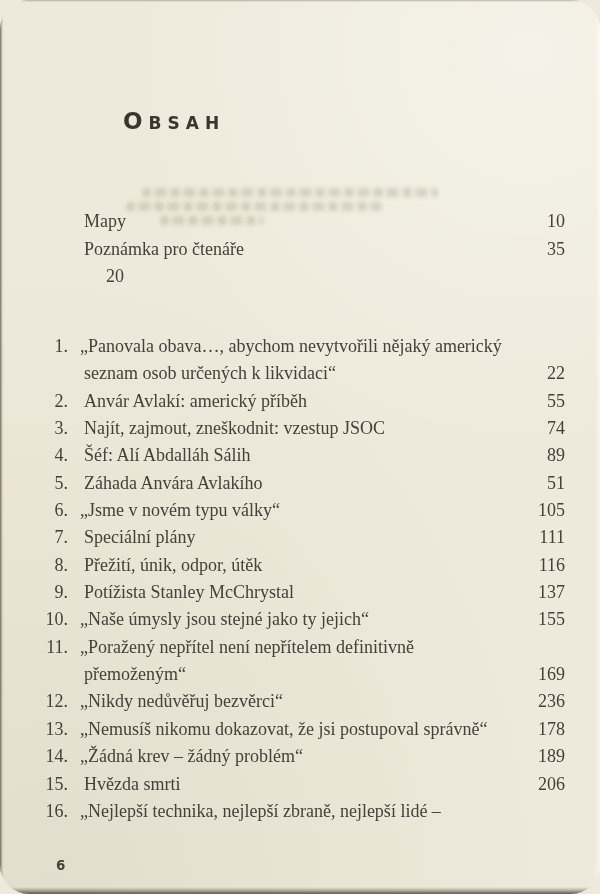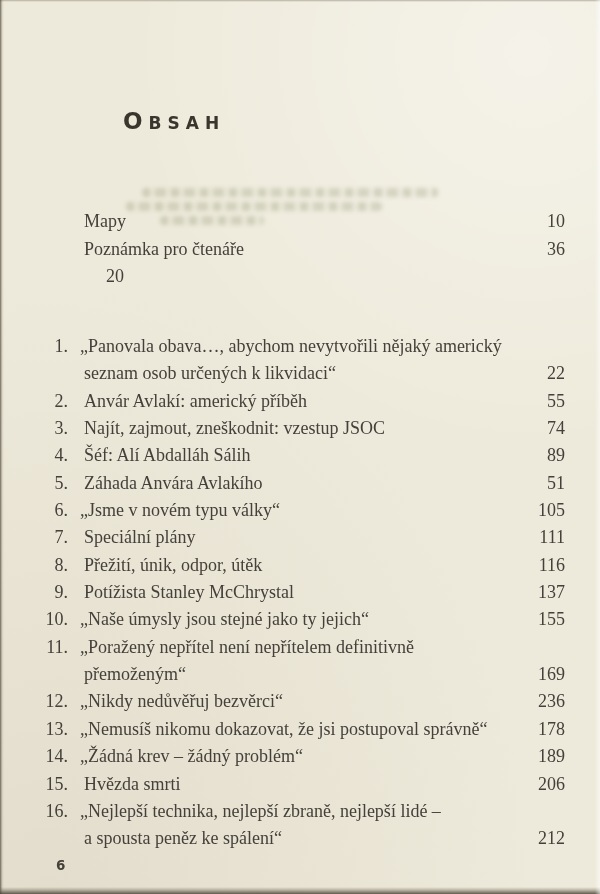--- a/index.html
+++ b/index.html
@@ -9,20 +9,21 @@
     position:relative;
     width:600px;height:894px;
     background:
       radial-gradient(120% 80% at 88% 6%, rgba(255,255,255,0.40), rgba(255,255,255,0) 55%),
       radial-gradient(150% 130% at 8% 102%, rgba(140,124,94,0.12), rgba(140,124,94,0) 55%),
       #eeeadb;
     font-family:"Liberation Serif", serif;
     font-size:18px;
     color:#45403a;
     overflow:hidden;
+    border-radius:29px;
   }
 
   
   .edge-top{position:absolute;top:0;left:0;right:0;height:2px;
     background:linear-gradient(to bottom, rgba(110,100,80,0.45), rgba(110,100,80,0));}
   .edge-left{position:absolute;top:0;left:0;bottom:0;width:4px;
     background:linear-gradient(to right, rgba(72,64,49,0.75), rgba(72,64,49,0.12) 55%, rgba(72,64,49,0));}
   .edge-bottom{position:absolute;bottom:0;left:0;right:0;height:7px;
     background:linear-gradient(to bottom, rgba(108,99,82,0), rgba(108,99,82,0.40) 45%, rgba(73,67,56,0.85));}
   .edge-right{position:absolute;top:0;right:0;bottom:0;width:5px;
@@ -81,21 +82,21 @@
     <div class="st-line st3"></div>
   </div>
 
   <div class="frontmatter">
       <div class="fm-row">
         <span class="fm-label">Mapy</span>
         <span class="pg">10</span>
       </div>
       <div class="fm-row">
         <span class="fm-label">Poznámka pro čtenáře</span>
-        <span class="pg">36</span>
+        <span class="pg">35</span>
       </div>
       <div class="fm-row">
         <span class="pg">20</span>
       </div>
     </div>
 
   <div class="chapters">
       <div class="ch-row">
         <span class="ch-num">1.</span>
         <span class="ch-title hang">„Panovala obava…, abychom nevytvořili nějaký americký</span>
@@ -178,25 +179,20 @@
       </div>
       <div class="ch-row">
         <span class="ch-num">15.</span>
         <span class="ch-title">Hvězda smrti</span>
         <span class="pg">206</span>
       </div>
       <div class="ch-row">
         <span class="ch-num">16.</span>
         <span class="ch-title hang">„Nejlepší technika, nejlepší zbraně, nejlepší lidé –</span>
         <span class="pg"></span>
-      </div>
-      <div class="ch-row">
-        <span class="ch-num"></span>
-        <span class="ch-title">a spousta peněz ke spálení“</span>
-        <span class="pg">212</span>
       </div>
     </div>
 
   <div class="folio">6</div>
 
   <div class="edge-top"></div>
   <div class="edge-left"></div>
   <div class="edge-bottom"></div>
   <div class="edge-right"></div>
 </div>

